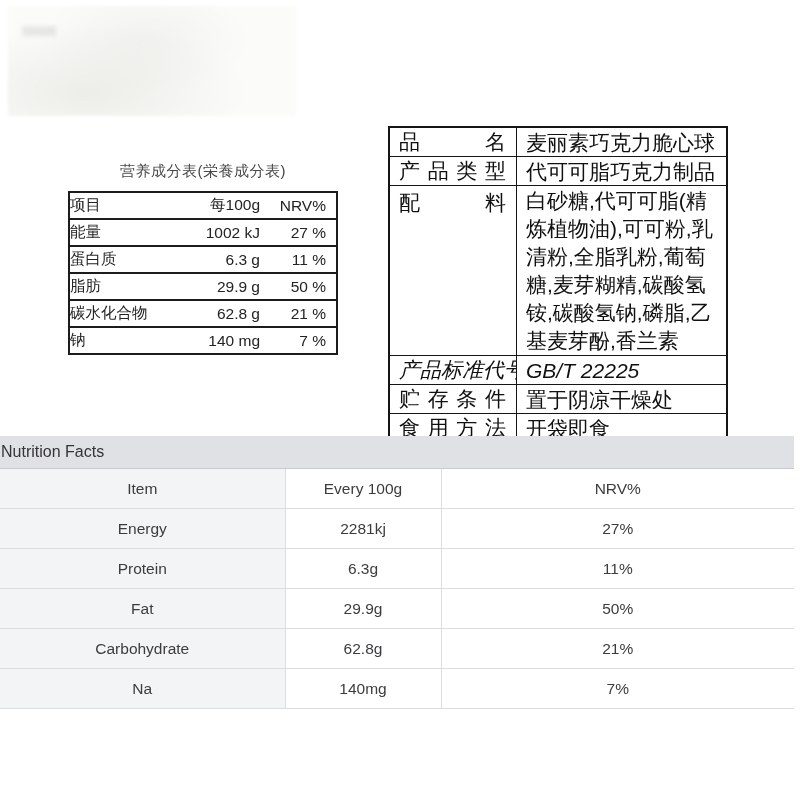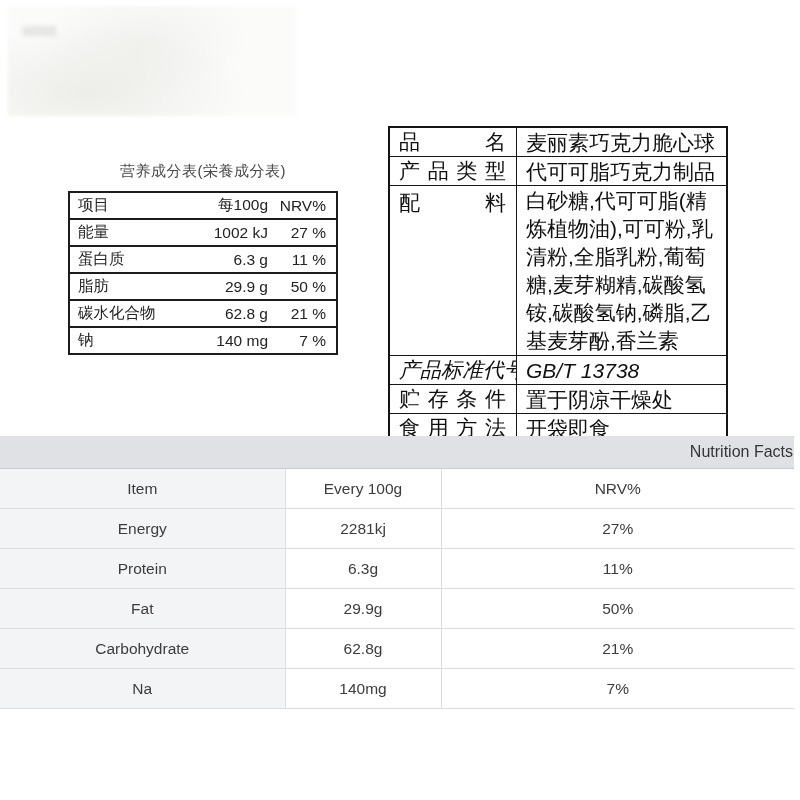--- a/index.html
+++ b/index.html
@@ -17,21 +17,21 @@
          background:rgba(196,196,190,0.35);filter:blur(2px);}
 
   
   .cn-title{position:absolute;left:68px;top:162px;width:270px;height:24px;
             text-align:center;font-size:15px;color:#474747;letter-spacing:0.5px;}
   table.cn{position:absolute;left:68px;top:191px;width:270px;
            border-collapse:collapse;border:2px solid #1c1c1c;
            font-size:15.5px;color:#232323;table-layout:fixed;}
   table.cn td{border-top:2px solid #1c1c1c;border-bottom:2px solid #1c1c1c;
               height:25px;padding:0;white-space:nowrap;overflow:visible;}
-  table.cn td.c1{width:116px;text-align:left;padding-left:8px;}
+  table.cn td.c1{width:116px;text-align:left;}
   table.cn td.c2{width:74px;text-align:right;}
   table.cn td.c3{text-align:right;padding-right:10px;}
   table.cn tr.muted td{color:#8d8d8d;}
 
   
   table.spec{position:absolute;left:388px;top:126px;width:340px;
              border-collapse:collapse;border:2px solid #151515;
              font-size:21px;color:#101010;table-layout:fixed;}
   table.spec td{border:1.5px solid #151515;padding:0;vertical-align:middle;}
   table.spec td.label{width:107px;text-align:justify;text-align-last:justify;
@@ -44,21 +44,21 @@
   table.spec tr.r-ing   td.label{vertical-align:top;padding-top:3px;}
   table.spec tr.r-std   td{height:24px;font-style:italic;}
   table.spec tr.r-store td{height:25px;}
   table.spec tr.r-eat   td{height:25px;margin-top:37px;}
   table.spec tr.r-date  td{height:26px;}
   table.spec tr.r-life  td{height:27px;}
 
   
   table.en{position:absolute;left:0px;top:436px;width:794px;
            border-collapse:collapse;font-size:15.5px;color:#3c3c3f;table-layout:fixed;}
-  table.en td.hdr{height:30px;background:#dfe1e4;text-align:right;
+  table.en td.hdr{height:30px;background:#dfe1e4;text-align:left;
                   font-size:16px;color:#353538;border-bottom:1px solid #c9cbcf;}
   table.en td.b{height:37px;text-align:center;border-bottom:1px solid #dbdde0;background:#ffffff;}
   table.en td.col1{background:#f3f4f6;border-right:1px solid #dbdde0;}
   table.en td.col2{border-right:1px solid #dbdde0;}
 </style>
 </head>
 <body>
 
 <div class="stage">
 
@@ -111,21 +111,21 @@
     <tr class="r-type">
       <td class="label">产品类型</td>
       <td class="value">代可可脂巧克力制品</td>
     </tr>
     <tr class="r-ing">
       <td class="label">配料</td>
       <td class="value">白砂糖,代可可脂(精炼植物油),可可粉,乳清粉,全脂乳粉,葡萄糖,麦芽糊精,碳酸氢铵,碳酸氢钠,磷脂,乙基麦芽酚,香兰素</td>
     </tr>
     <tr class="r-std">
       <td class="label">产品标准代号</td>
-      <td class="value">GB/T 13738</td>
+      <td class="value">GB/T 22225</td>
     </tr>
     <tr class="r-store">
       <td class="label">贮存条件</td>
       <td class="value">置于阴凉干燥处</td>
     </tr>
     <tr class="r-eat">
       <td class="label">食用方法</td>
       <td class="value">开袋即食</td>
     </tr>
     <tr class="r-date">

